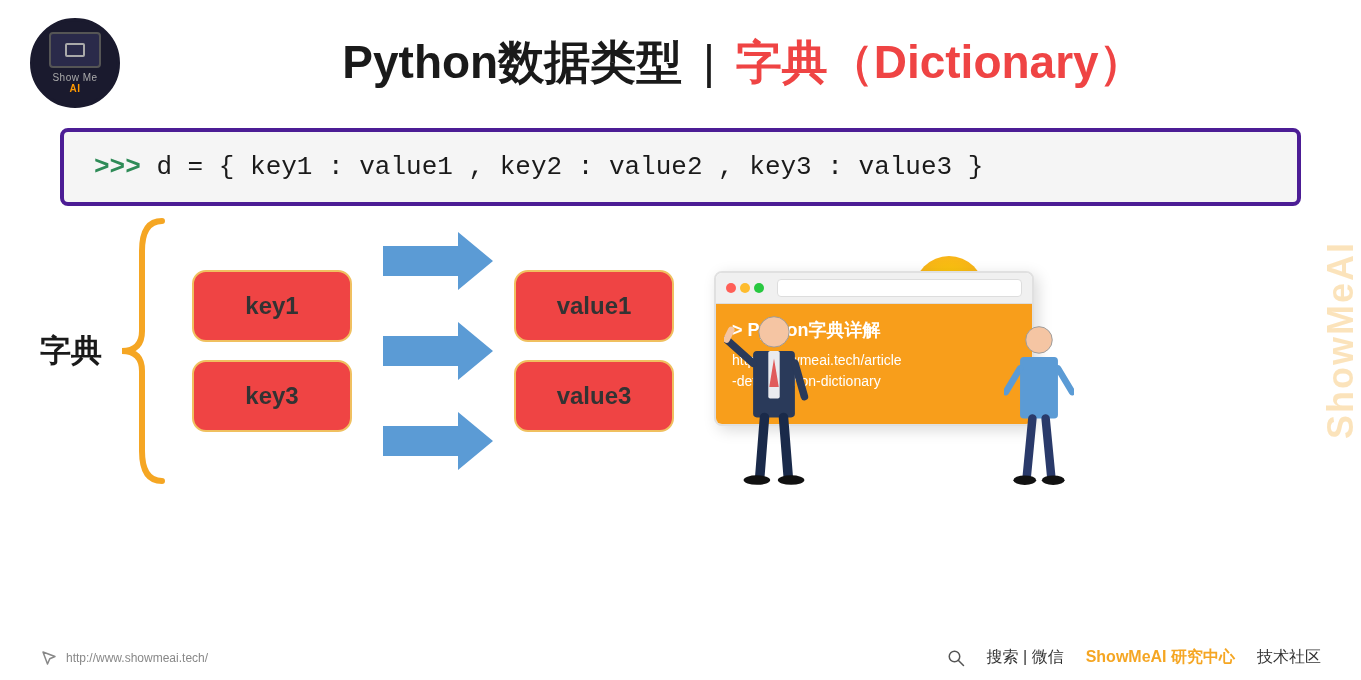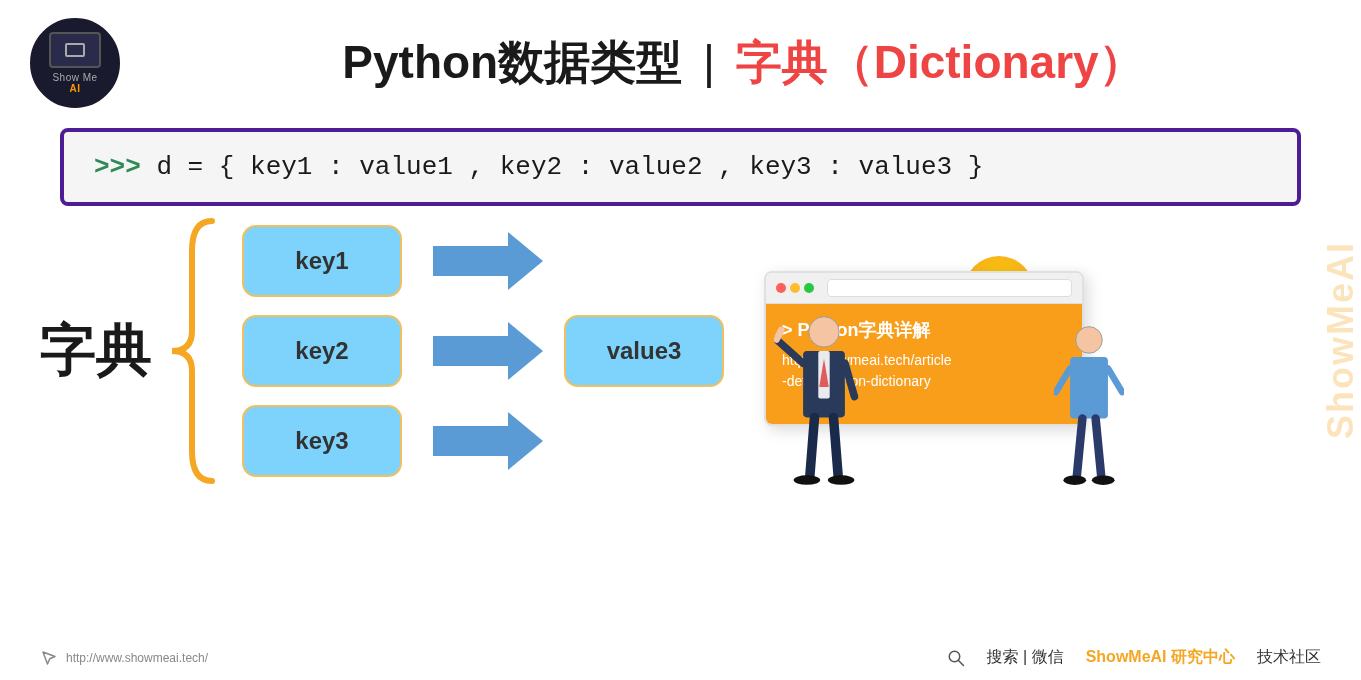--- a/index.html
+++ b/index.html
@@ -91,21 +91,21 @@
     .main-content {
       display: flex;
       align-items: center;
       padding: 0px 20px 0 40px;
       gap: 0;
       position: relative;
     }
 
     
     .dict-label {
-      font-size: 56px;
+      font-size: 31px;
       font-weight: 900;
       color: #1a1a1a;
       margin-right: 10px;
       flex-shrink: 0;
     }
 
     
     .brace-container {
       display: flex;
       align-items: center;
@@ -122,21 +122,21 @@
     .kv-section {
       display: flex;
       flex-direction: column;
       gap: 18px;
       margin-right: 10px;
     }
 
     .key-box, .value-box {
       width: 160px;
       height: 72px;
-      background: #7dd3fc;
+      background: #ef4444;
       border: 2px solid #f0c060;
       border-radius: 14px;
       display: flex;
       align-items: center;
       justify-content: center;
       font-size: 24px;
       font-weight: 600;
       color: #333;
     }
 
@@ -311,21 +311,20 @@
     <div class="dict-label">字典</div>
 
     <div class="brace-container">
       <svg class="brace-svg" viewBox="0 0 60 280" xmlns="http://www.w3.org/2000/svg">
         <path d="M50,10 Q30,10 30,40 L30,120 Q30,140 10,140 Q30,140 30,160 L30,240 Q30,270 50,270" stroke="#f5a623" stroke-width="6" fill="none" stroke-linecap="round"></path>
       </svg>
     </div>
 
     <div class="kv-section">
       <div class="key-box">key1</div>
-      <div class="key-box">key2</div>
       <div class="key-box">key3</div>
     </div>
 
     <div class="arrows-section">
       <div class="arrow-shape">
         <svg viewBox="0 0 110 58" xmlns="http://www.w3.org/2000/svg" width="110" height="58">
           <polygon points="0,14 75,14 75,0 110,29 75,58 75,44 0,44" fill="#5b9bd5"></polygon>
         </svg>
       </div>
       <div class="arrow-shape">
@@ -334,20 +333,21 @@
         </svg>
       </div>
       <div class="arrow-shape">
         <svg viewBox="0 0 110 58" xmlns="http://www.w3.org/2000/svg" width="110" height="58">
           <polygon points="0,14 75,14 75,0 110,29 75,58 75,44 0,44" fill="#5b9bd5"></polygon>
         </svg>
       </div>
     </div>
 
     <div class="kv-section">
+      <div class="value-box">value1</div>
       <div class="value-box">value3</div>
     </div>
 
     <div style="position: relative; margin-left: 30px; width: 360px; height: 280px; flex-shrink:0;">
 
       <div class="gold-circle"></div>
 
       <div class="browser-mockup">
         <div class="browser-bar">
           <div class="browser-dots-row">

